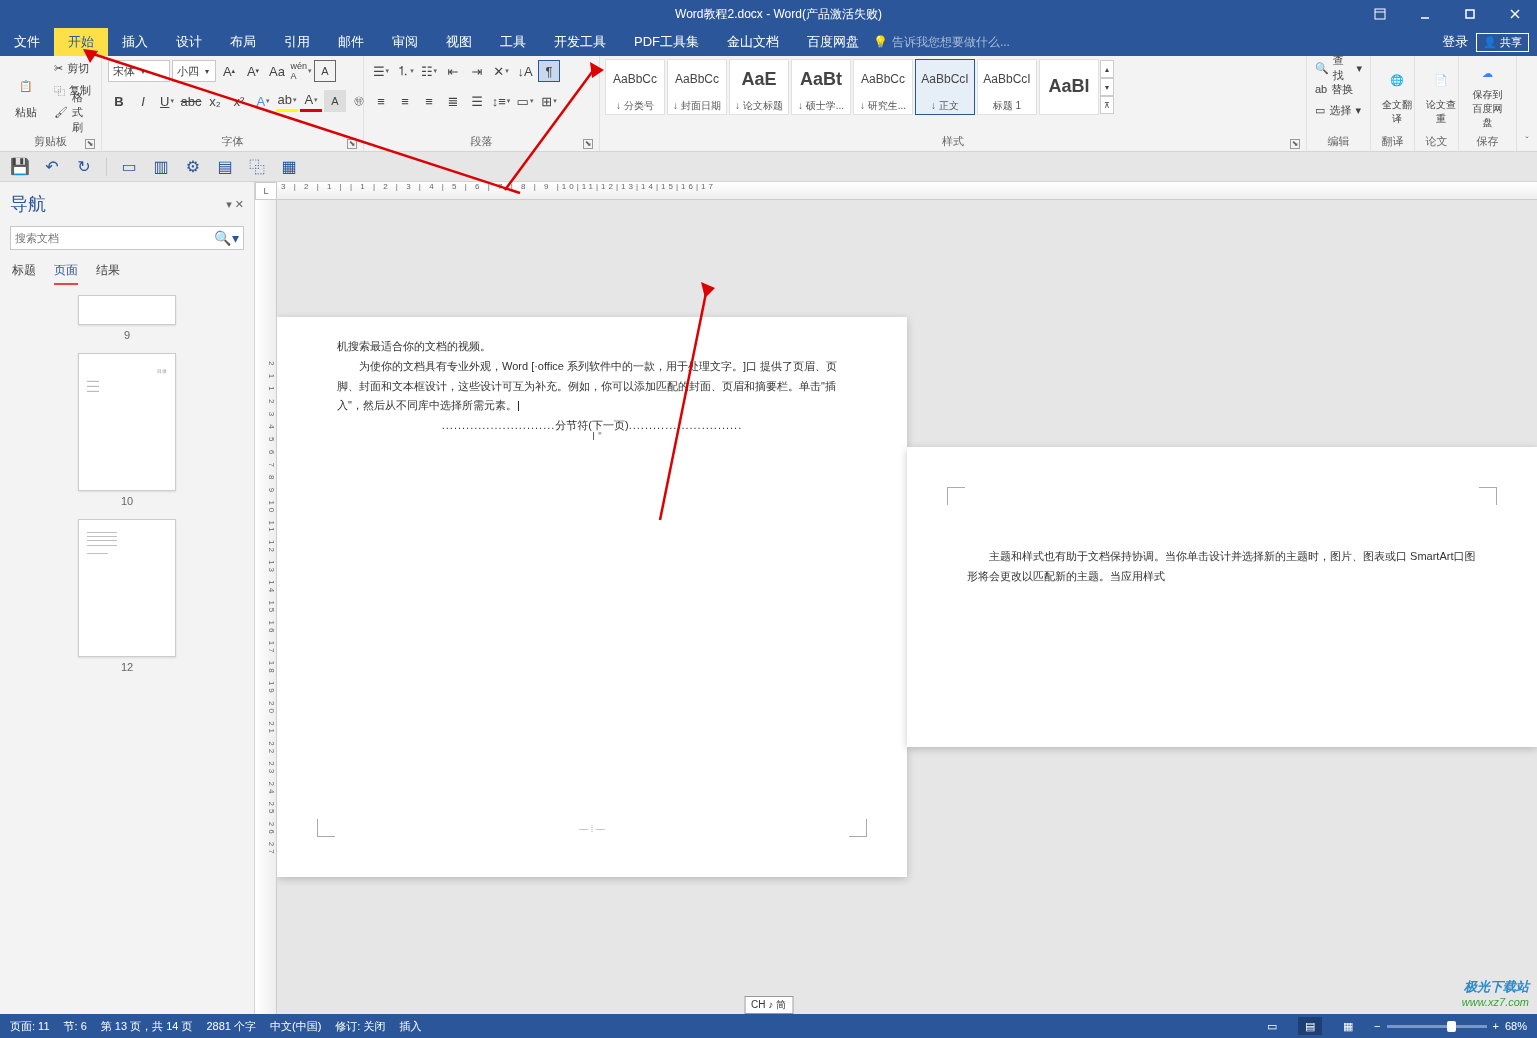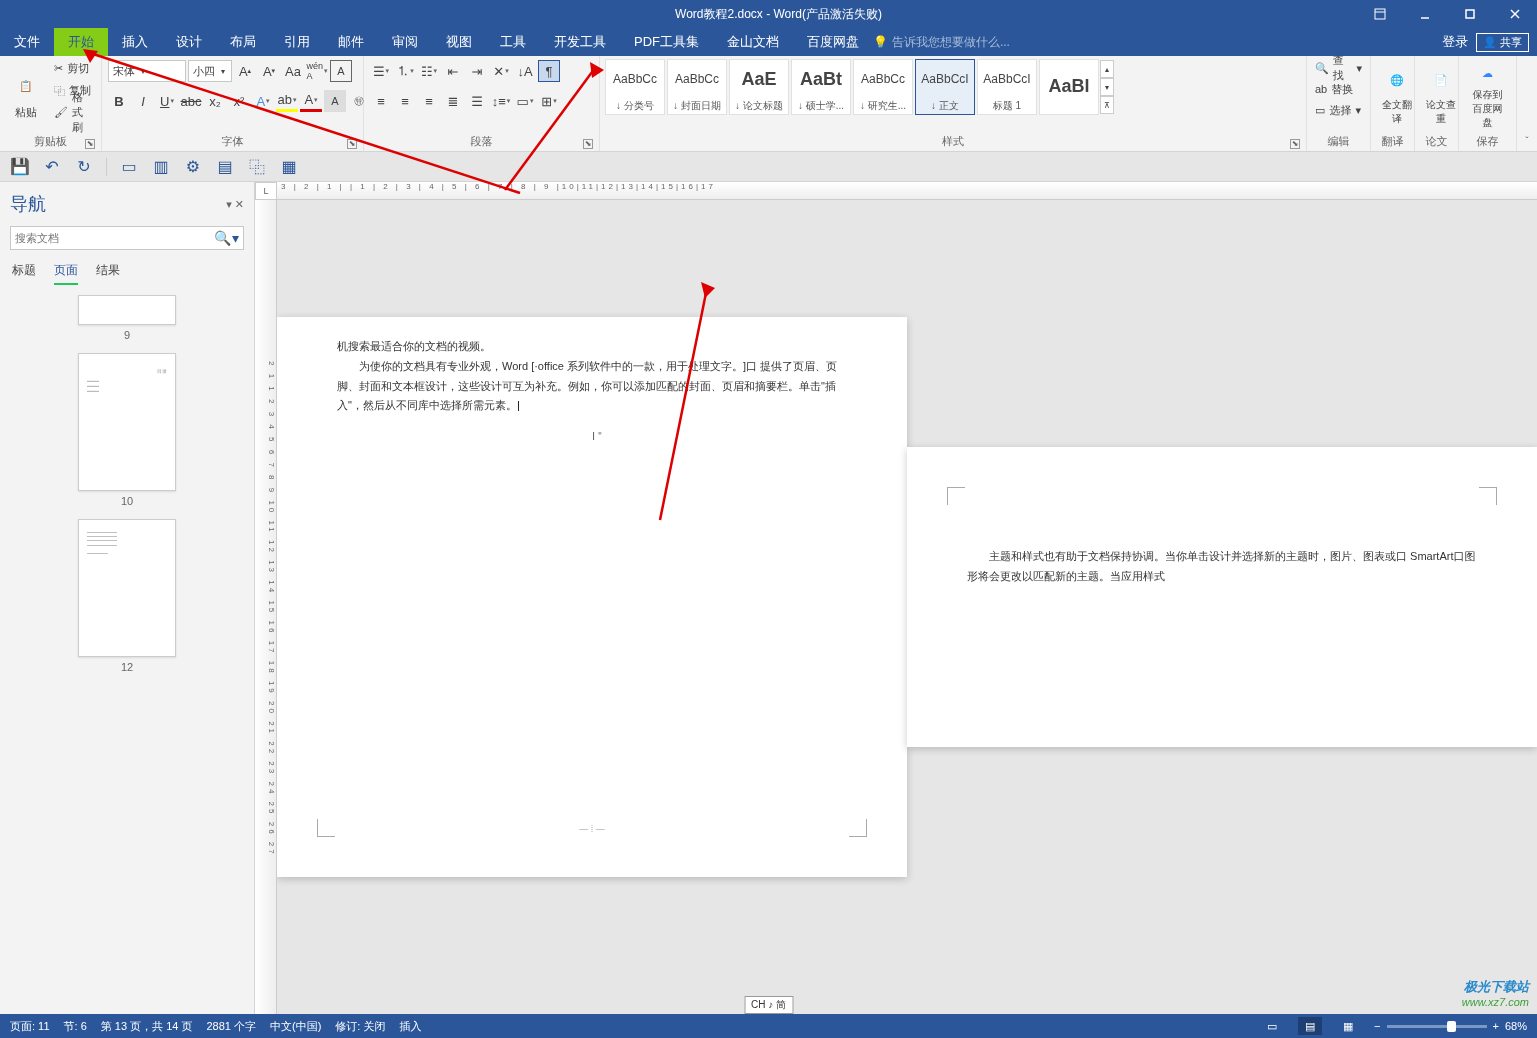--- a/index.html
+++ b/index.html
@@ -4,21 +4,21 @@
 <style>
 *{margin:0;padding:0;box-sizing:border-box;font-family:"Microsoft YaHei",SimSun,sans-serif}
 body{width:1537px;height:1038px;overflow:hidden;background:#e6e6e6;position:relative}
 .titlebar{height:28px;background:#2b579a;color:#fff;display:flex;align-items:center;font-size:12px}
 .titlebar .title{flex:1;text-align:center}
 .titlebar .winbtns{display:flex}
 .titlebar .winbtn{width:45px;height:28px;display:flex;align-items:center;justify-content:center;cursor:pointer}
 .titlebar .winbtn svg{width:12px;height:12px;stroke:#fff;fill:none}
 .menubar{height:28px;background:#2b579a;display:flex;align-items:center;font-size:13px;color:#fff}
 .menubar .tab{padding:0 14px;height:28px;display:flex;align-items:center;cursor:pointer}
-.menubar .tab.active{background:#84cc16;color:#2b579a}
+.menubar .tab.active{background:#fde047;color:#2b579a}
 .menubar .spacer{flex:1}
 .menubar .tell{color:#a8bbd9;font-size:12px;display:flex;align-items:center;gap:4px}
 .menubar .right{display:flex;align-items:center;gap:8px;padding-right:8px}
 .menubar .share{border:1px solid #fff;padding:1px 6px;font-size:11px}
 .ribbon{height:96px;background:#f3f3f3;border-bottom:1px solid #d4d4d4;display:flex;font-size:11px;color:#444}
 .rgroup{border-right:1px solid #e1e1e1;display:flex;flex-direction:column;padding:2px 4px 0}
 .rgroup .body{flex:1;display:flex;align-items:flex-start;gap:2px}
 .rgroup .label{text-align:center;font-size:11px;color:#666;padding:2px 0;position:relative}
 .rgroup .label .launcher{position:absolute;right:2px;bottom:2px;width:10px;height:10px;border:1px solid #999;font-size:8px;line-height:8px;color:#666}
 .bigbtn{display:flex;flex-direction:column;align-items:center;justify-content:center;padding:2px 6px;cursor:pointer;height:74px;gap:2px}
@@ -42,21 +42,21 @@
 .workspace{display:flex;height:832px}
 .navpane{width:255px;background:#f3f3f3;border-right:1px solid #d4d4d4;display:flex;flex-direction:column;padding:6px 10px}
 .navpane h3{font-size:18px;color:#2b579a;font-weight:normal;padding:4px 0}
 .navhead{display:flex;align-items:center;justify-content:space-between}
 .navhead .close{font-size:11px;color:#666;cursor:pointer}
 .searchbox{border:1px solid #c8c8c8;background:#fff;height:24px;display:flex;align-items:center;padding:0 4px;margin:6px 0}
 .searchbox input{border:none;flex:1;font-size:11px;outline:none;color:#999}
 .searchbox .sico{color:#2b579a;font-size:14px}
 .navtabs{display:flex;gap:18px;font-size:12px;padding:6px 2px;color:#444}
 .navtabs .nt{cursor:pointer;padding-bottom:4px}
-.navtabs .nt.active{color:#2b579a;border-bottom:2px solid #22c55e}
+.navtabs .nt.active{color:#2b579a;border-bottom:2px solid #ef4444}
 .thumbs{flex:1;overflow:auto;padding:4px 0}
 .thumb{display:flex;flex-direction:column;align-items:center;margin-bottom:12px}
 .thumb .page{width:98px;background:#fff;border:1px solid #ccc;box-shadow:0 1px 2px rgba(0,0,0,.1)}
 .thumb.active .page{border:2px solid #2b579a;margin:1px}
 .thumb .num{font-size:11px;color:#666;margin-top:4px}
 .docarea{flex:1;position:relative;background:#e6e6e6;display:flex}
 .ruler-corner{position:absolute;left:0;top:0;width:22px;height:18px;background:#fff;border:1px solid #ccc;font-size:9px;display:flex;align-items:center;justify-content:center;color:#666}
 .hruler{position:absolute;top:0;left:22px;right:0;height:18px;background:linear-gradient(#fff,#eee);border-bottom:1px solid #ccc;font-size:8px;color:#666;overflow:hidden;white-space:nowrap;letter-spacing:3px;padding-left:4px}
 .vruler{position:absolute;left:0;top:18px;bottom:0;width:22px;background:linear-gradient(90deg,#fff,#eee);border-right:1px solid #ccc;font-size:8px;color:#666;writing-mode:vertical-rl;text-align:center;letter-spacing:3px;padding-top:4px}
 .pages{position:absolute;left:22px;top:18px;right:0;bottom:0;overflow:auto;display:flex;align-items:center;padding-top:0}
@@ -161,21 +161,21 @@
             <span>格式刷</span>
           </div>
       </div>
     </div>
     <div class="label"><span>剪贴板</span><span class="launcher">⬊</span></div>
   </div>
 
   <div class="rgroup" style="width:262px">
     <div class="body col" style="gap:4px;width:100%">
       <div class="fontrow">
-        <div class="fontsel" style="width:78px">
+        <div class="fontsel" style="width:62px">
             <span>宋体</span>
             <span style="font-size:8px">▾</span>
           </div>
         <div class="fontsel" style="width:44px">
             <span>小四</span>
             <span style="font-size:8px">▾</span>
           </div>
         <div class="icobtn">A<sup style="font-size:7px">▴</sup></div>
         <div class="icobtn">A<sup style="font-size:7px">▾</sup></div>
         <div class="icobtn">Aa</div>
@@ -369,20 +369,21 @@
   </div>
 
   <div class="docarea">
     <div class="ruler-corner">L</div>
     <div class="hruler">3 | 2 | 1 | | 1 | 2 | 3 | 4 | 5 | 6 | 7 | 8 | 9 |10|11|12|13|14|15|16|17</div>
     <div class="vruler">2 1   1 2 3 4 5 6 7 8 9 10 11 12 13 14 15 16 17 18 19 20 21 22 23 24 25 26 27</div>
     <div class="pages">
       <div class="page-sheet p1">
         <p>机搜索最适合你的文档的视频。</p>
         <p style="text-indent:2em"><span>为使你的文档具有专业外观，Word [·office 系列软件中的一款，用于处理文字。]口 提供了页眉、页脚、封面和文本框设计，这些设计可互为补充。例如，你可以添加匹配的封面、页眉和摘要栏。单击"插入"，然后从不同库中选择所需元素。</span><span style="color:#000">|</span></p>
+        <div class="sectionbreak"><span>分节符(下一页)</span></div>
         <span style="position:absolute;left:50%;top:110px;font-size:11px;color:#666">I ⁼</span>
         <span class="corner bl"></span>
           <span class="corner br"></span>
         <span style="position:absolute;bottom:40px;left:50%;transform:translateX(-50%);font-size:9px;color:#aaa">— ⁞ —</span>
       </div>
       <div class="page-sheet p2">
         <span class="corner tl"></span>
           <span class="corner tr"></span>
         <p style="text-indent:2em;margin-top:40px">主题和样式也有助于文档保持协调。当你单击设计并选择新的主题时，图片、图表或口 SmartArt口图形将会更改以匹配新的主题。当应用样式</p>
       </div>

